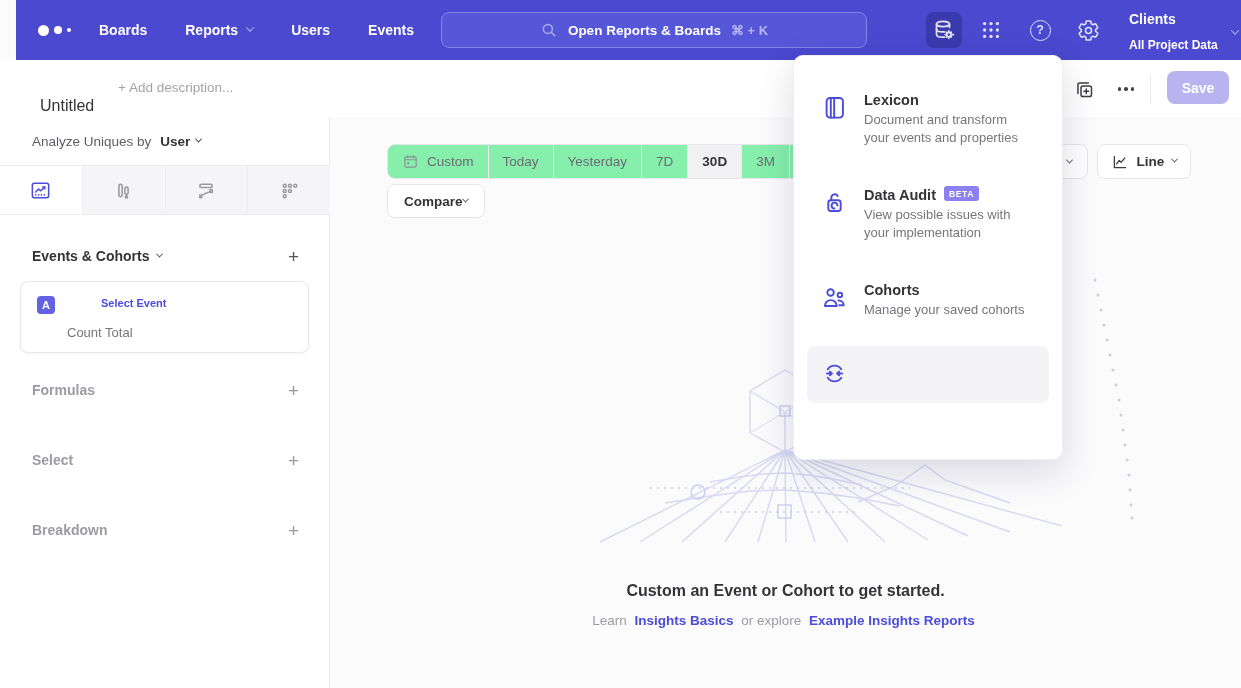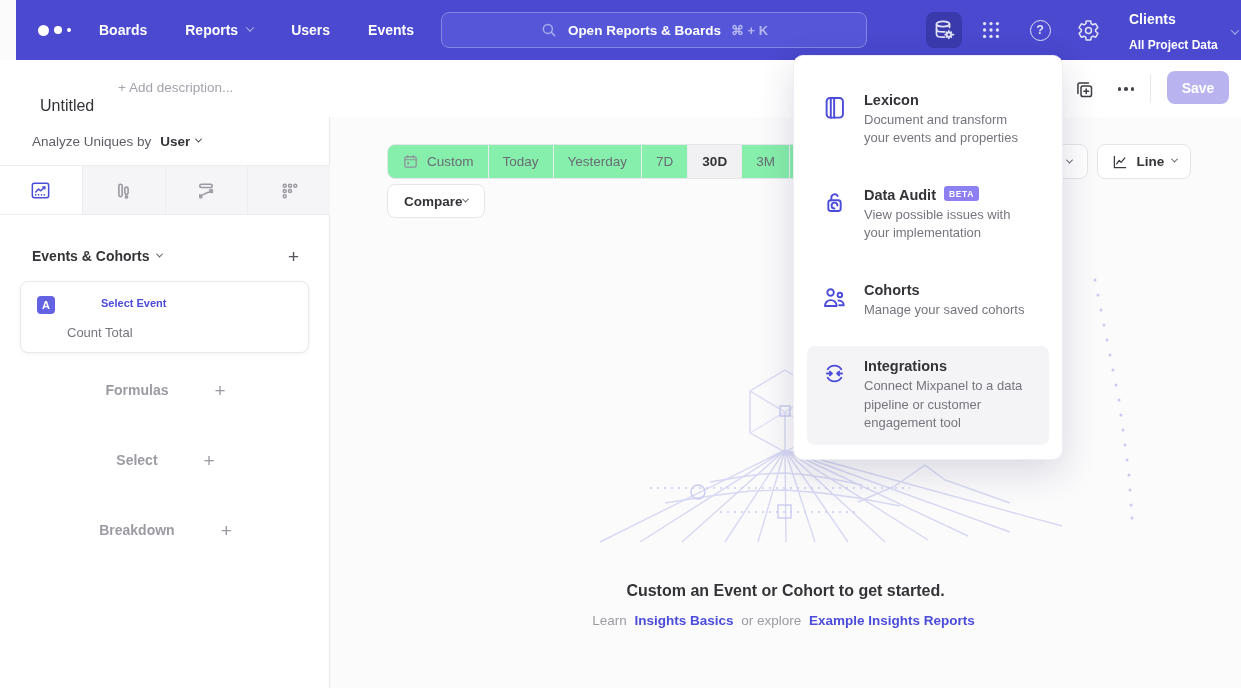--- a/index.html
+++ b/index.html
@@ -52,21 +52,21 @@
   .tab.selected { background:#fff; }
   .srow-head { position:absolute; left:32px; right:30px; top:128px; height:22px; display:flex; align-items:center; justify-content:space-between; }
   .srow-head .lbl { font-size:14px; font-weight:700; color:#343438; display:flex; align-items:center; gap:8px; cursor:pointer; }
   .srow-head .lbl .chev { color:#55555e; width:5px; height:5px; margin-top:-2px; }
   .plus { font-size:19px; font-weight:400; color:#55555e; line-height:1; cursor:pointer; }
   .plus.gray { color:#9b9ba3; }
   .ecard { position:absolute; left:20px; right:20px; top:164px; height:72px; background:#fff; border:1px solid #e9e9ec; border-radius:8px; box-shadow:0 1px 3px rgba(30,30,60,0.06); cursor:pointer; }
   .ebadge { position:absolute; left:16px; top:14px; width:18px; height:18px; background:#6262e2; border-radius:4px; color:#fff; font-size:11px; font-weight:700; display:flex; align-items:center; justify-content:center; }
   .etitle { position:absolute; left:46px; top:15px; font-size:11px; font-weight:600; color:#4c4cdb;margin-left:34px; }
   .emetric { position:absolute; left:46px; top:43px; font-size:13px; color:#75757e; cursor:pointer; }
-  .srow { position:absolute; left:32px; right:30px; height:24px; display:flex; align-items:center; justify-content:center;gap:46px; }
+  .srow { position:absolute; left:32px; right:30px; height:24px; display:flex; align-items:center; justify-content:space-between;gap:46px; }
   .srow .lbl { font-size:14px; font-weight:600; color:#9b9ba3; }
 
   
   .main { position:absolute; left:330px; top:117px; width:911px; height:571px; background:#fbfbfc; }
   .dateseg { position:absolute; left:57px; top:27px; height:35px; display:flex; background:#86efac; border:1px solid #e6e6e9; border-radius:8px; overflow:hidden; }
   .dbtn { display:flex; align-items:center; gap:8px; padding:0 14px; font-size:13.5px; color:#6b6b74; border-left:1px solid #ececef; cursor:pointer; white-space:nowrap; }
   .dbtn:first-child { border-left:none; }
   .dbtn.selected { background:#f1f1f3; color:#343438; font-weight:700; }
   .comparebtn { position:absolute; left:57px; top:67px; height:34px; padding:0 16px; display:flex; align-items:center; background:#fff; border:1px solid #e6e6e9; border-radius:8px; font-size:13.5px; font-weight:600; color:#343438; cursor:pointer; }
   .comparebtn .chev { color:#55555e; width:5px; height:5px; margin-top:-2px; }
@@ -441,20 +441,16 @@
       <span class="micon">
         <svg width="27" height="27" viewBox="0 0 24 24">
             <g fill="none" stroke="#4c4cdb" stroke-width="1.7" stroke-linecap="round" stroke-linejoin="round">
           <path d="M6 8.2a7.2 7.2 0 0 1 12 0"></path>
           <path d="M18 15.8a7.2 7.2 0 0 1-12 0"></path>
           <path d="M5.3 12h4.4 M7.9 10.3L9.7 12l-1.8 1.7"></path>
           <path d="M18.7 12h-4.4 M16.1 10.3L14.3 12l1.8 1.7"></path>
         </g>
           </svg>
       </span>
-      <div>
-        <div class="mtitle">Integrations</div>
-        <div class="mdesc">Connect Mixpanel to a data pipeline or customer engagement tool</div>
-      </div>
     </div>
 
   </div>
 </div>
 
 </body></html>

